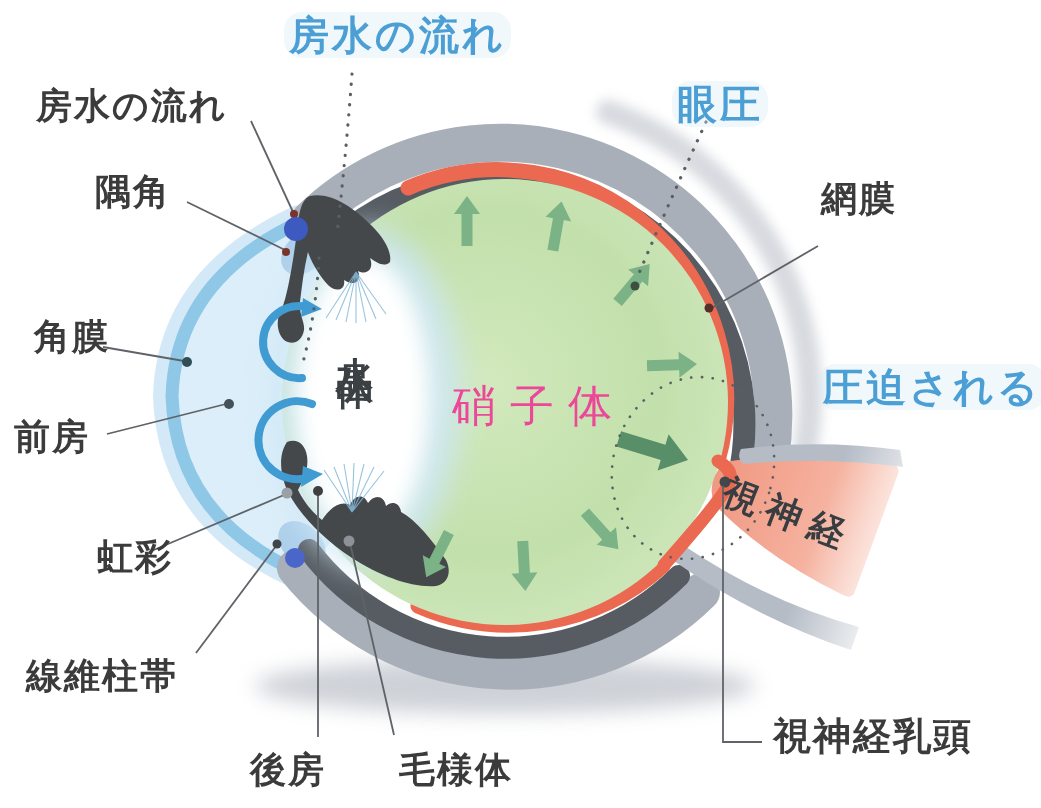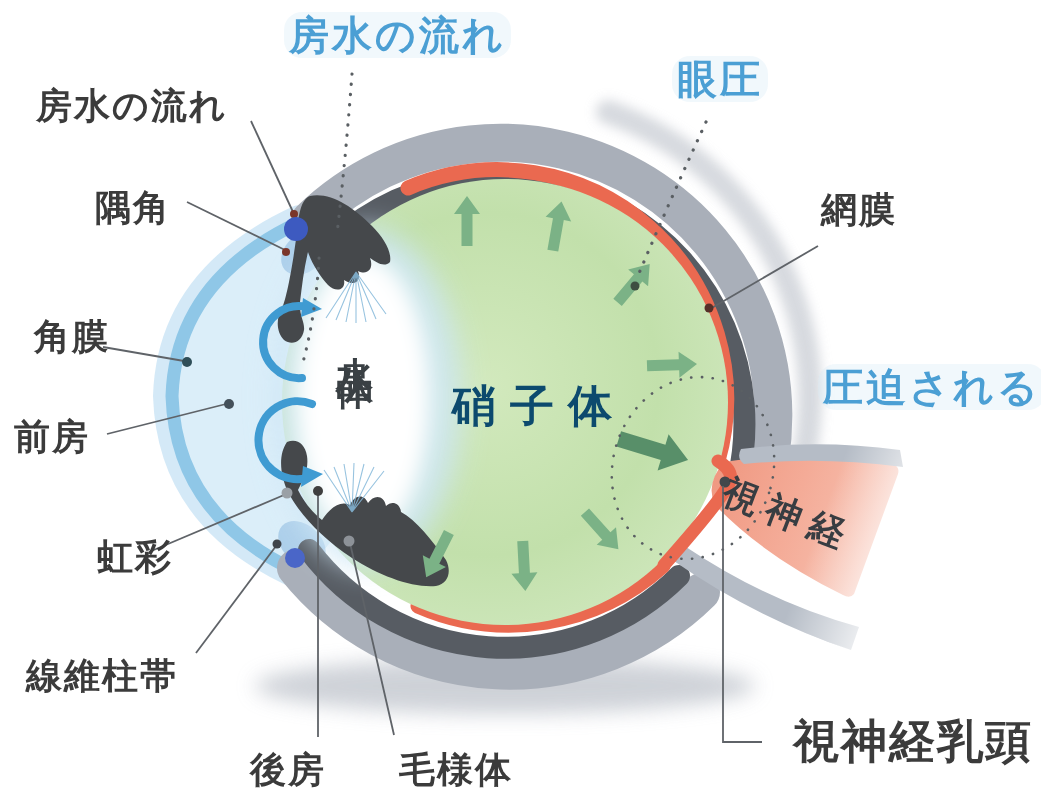--- a/index.html
+++ b/index.html
@@ -4,25 +4,25 @@
 <style>
   html,body{margin:0;padding:0;background:#ffffff;}
   #stage{position:relative;width:1041px;height:808px;background:#ffffff;overflow:hidden;
          font-family:"DejaVu Sans","Liberation Sans",sans-serif;}
   #eye-svg{position:absolute;left:0;top:0;}
   .lbl{position:absolute;font-weight:600;color:#3b3b3b;font-size:36px;letter-spacing:2px;white-space:nowrap;line-height:1.1;}
   .lbl-blue{position:absolute;font-weight:700;color:#4b9fd4;font-size:40px;letter-spacing:3px;white-space:nowrap;line-height:1.1;
             background:rgba(214,234,247,0.35);border-radius:18px;padding:1px 5px;text-align:center;}
   .lbl-lens{position:absolute;writing-mode:vertical-rl;text-orientation:upright;font-weight:600;color:#3a4044;
             font-size:37px;letter-spacing:8px;line-height:1;}
-  .lbl-vitreous{position:absolute;font-weight:700;color:#0c4a6e;font-size:44px;letter-spacing:14px;white-space:nowrap;}
+  .lbl-vitreous{position:absolute;font-weight:400;color:#ec4899;font-size:44px;letter-spacing:14px;white-space:nowrap;}
   .lbl-nerve{position:absolute;font-weight:600;color:#383d42;font-size:36px;letter-spacing:10px;white-space:nowrap;
              transform:rotate(21deg);transform-origin:left top;}
   .sm{font-size:36px;}
-  .disc{font-size:46px;margin-left:20px;}
+  .disc{font-size:38px;}
 </style>
 </head>
 <body>
 
 <div id="stage">
 
 <svg id="eye-svg" width="1041" height="808" viewBox="0 0 1041 808">
   <defs>
     <radialGradient id="gGreen" cx="46%" cy="46%" r="62%">
       <stop offset="0%" stop-color="#d2e9bd"></stop>
@@ -164,31 +164,31 @@
     <circle cx="318" cy="491" r="5" fill="#3f3f3f"></circle>
     <circle cx="349" cy="541" r="5.5" fill="#8d9298"></circle>
     <circle cx="709" cy="308" r="4.5" fill="#552f28"></circle>
   </g>
 
   <circle cx="296" cy="229" r="12" fill="#3d5ac0"></circle>
   <circle cx="295" cy="558" r="10" fill="#4a66c8"></circle>
 </svg>
 
 <div class="lbl-blue" style="left:284px;top:12px;">房水の流れ</div>
-<div class="lbl-blue" style="left:672px;top:56px;">眼圧</div>
+<div class="lbl-blue" style="left:672px;top:81px;">眼圧</div>
 <div class="lbl-blue" style="left:818px;top:364px;">圧迫される</div>
 
 <div class="lbl sm" style="left:36px;top:86px;">房水の流れ</div>
-<div class="lbl sm" style="left:95px;top:188px;">隅角</div>
+<div class="lbl sm" style="left:95px;top:172px;">隅角</div>
 <div class="lbl sm" style="left:14px;top:317px;margin-left:20px;">角膜</div>
 <div class="lbl sm" style="left:14px;top:420px;font-family:Liberation Mono, monospace;">前房</div>
 <div class="lbl sm" style="left:49px;top:537px;padding-left:48px;">虹彩</div>
 <div class="lbl sm" style="left:26px;top:656px;">線維柱帯</div>
 <div class="lbl sm" style="left:250px;top:750px;">後房</div>
 <div class="lbl sm" style="left:399px;top:750px;">毛様体</div>
-<div class="lbl sm" style="left:821px;top:190px;">網膜</div>
+<div class="lbl sm" style="left:821px;top:179px;">網膜</div>
 <div class="lbl disc" style="left:773px;top:716px;">視神経乳頭</div>
 
 <div class="lbl-lens" style="left:336px;top:327px;">水晶体</div>
 <div class="lbl-vitreous" style="left:452px;top:377px;">硝子体</div>
 <div class="lbl-nerve" style="left:733px;top:468px;">視神経</div>
 
 </div>
 
 </body></html>

